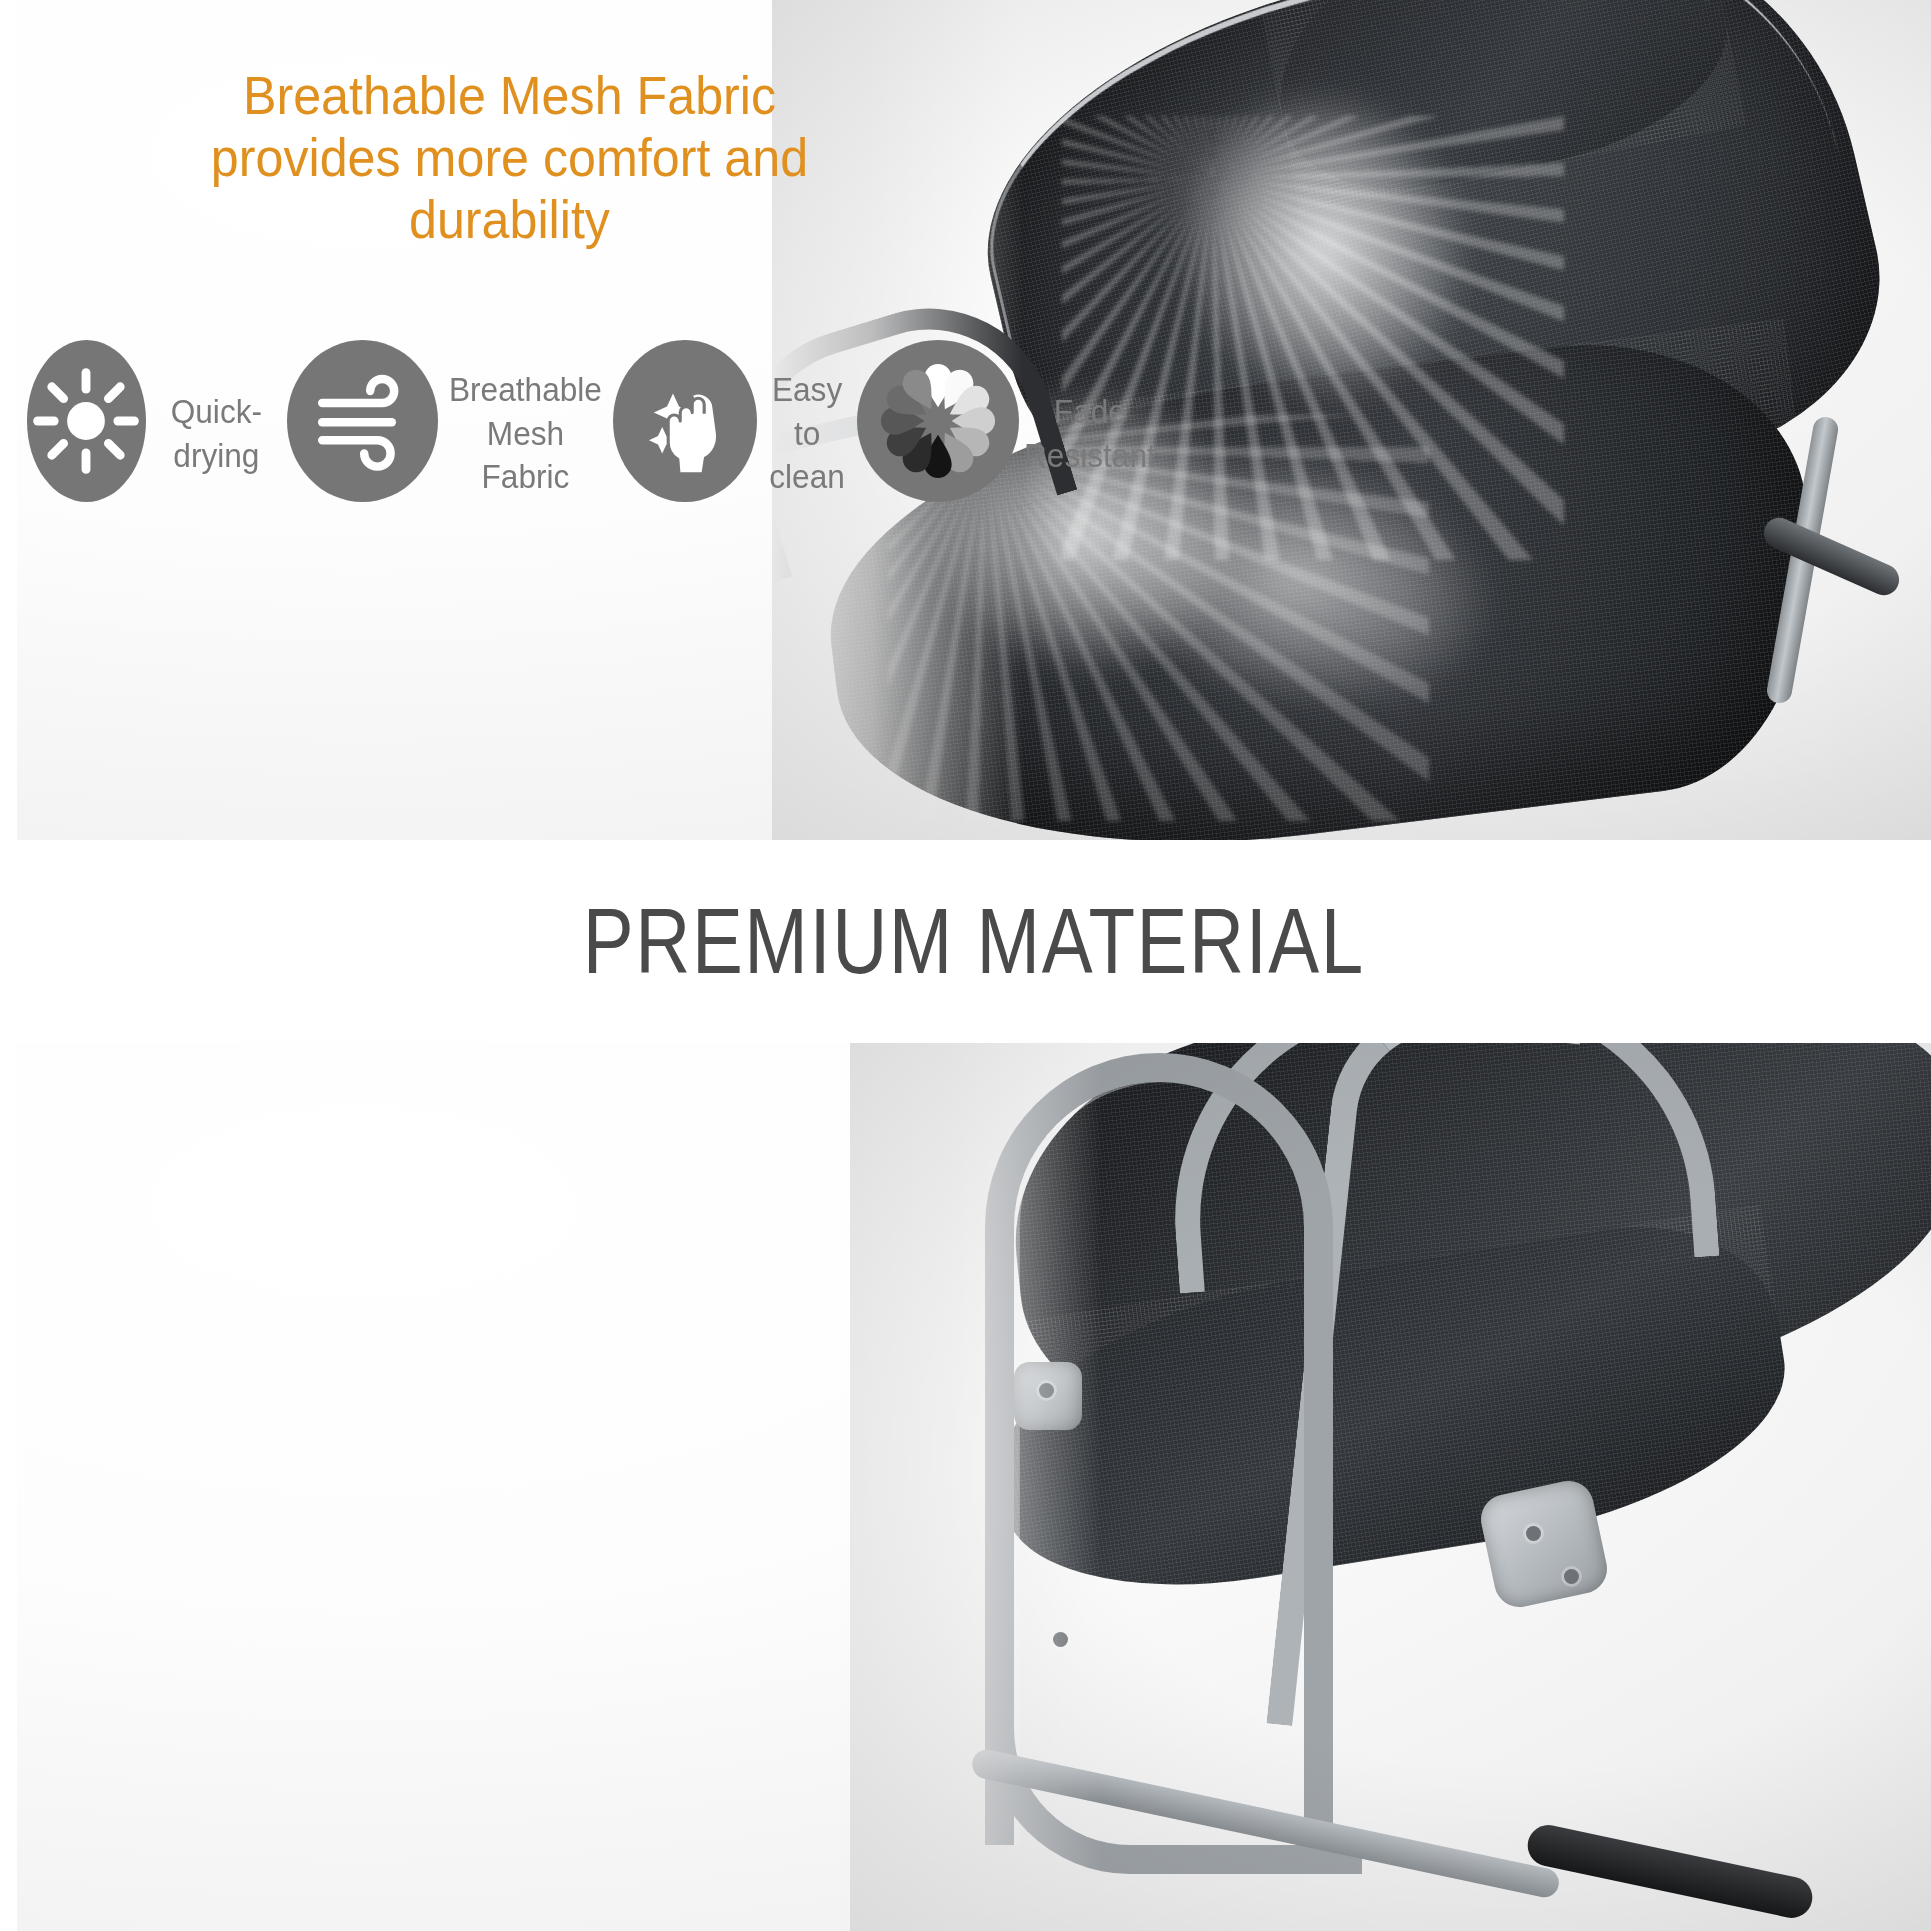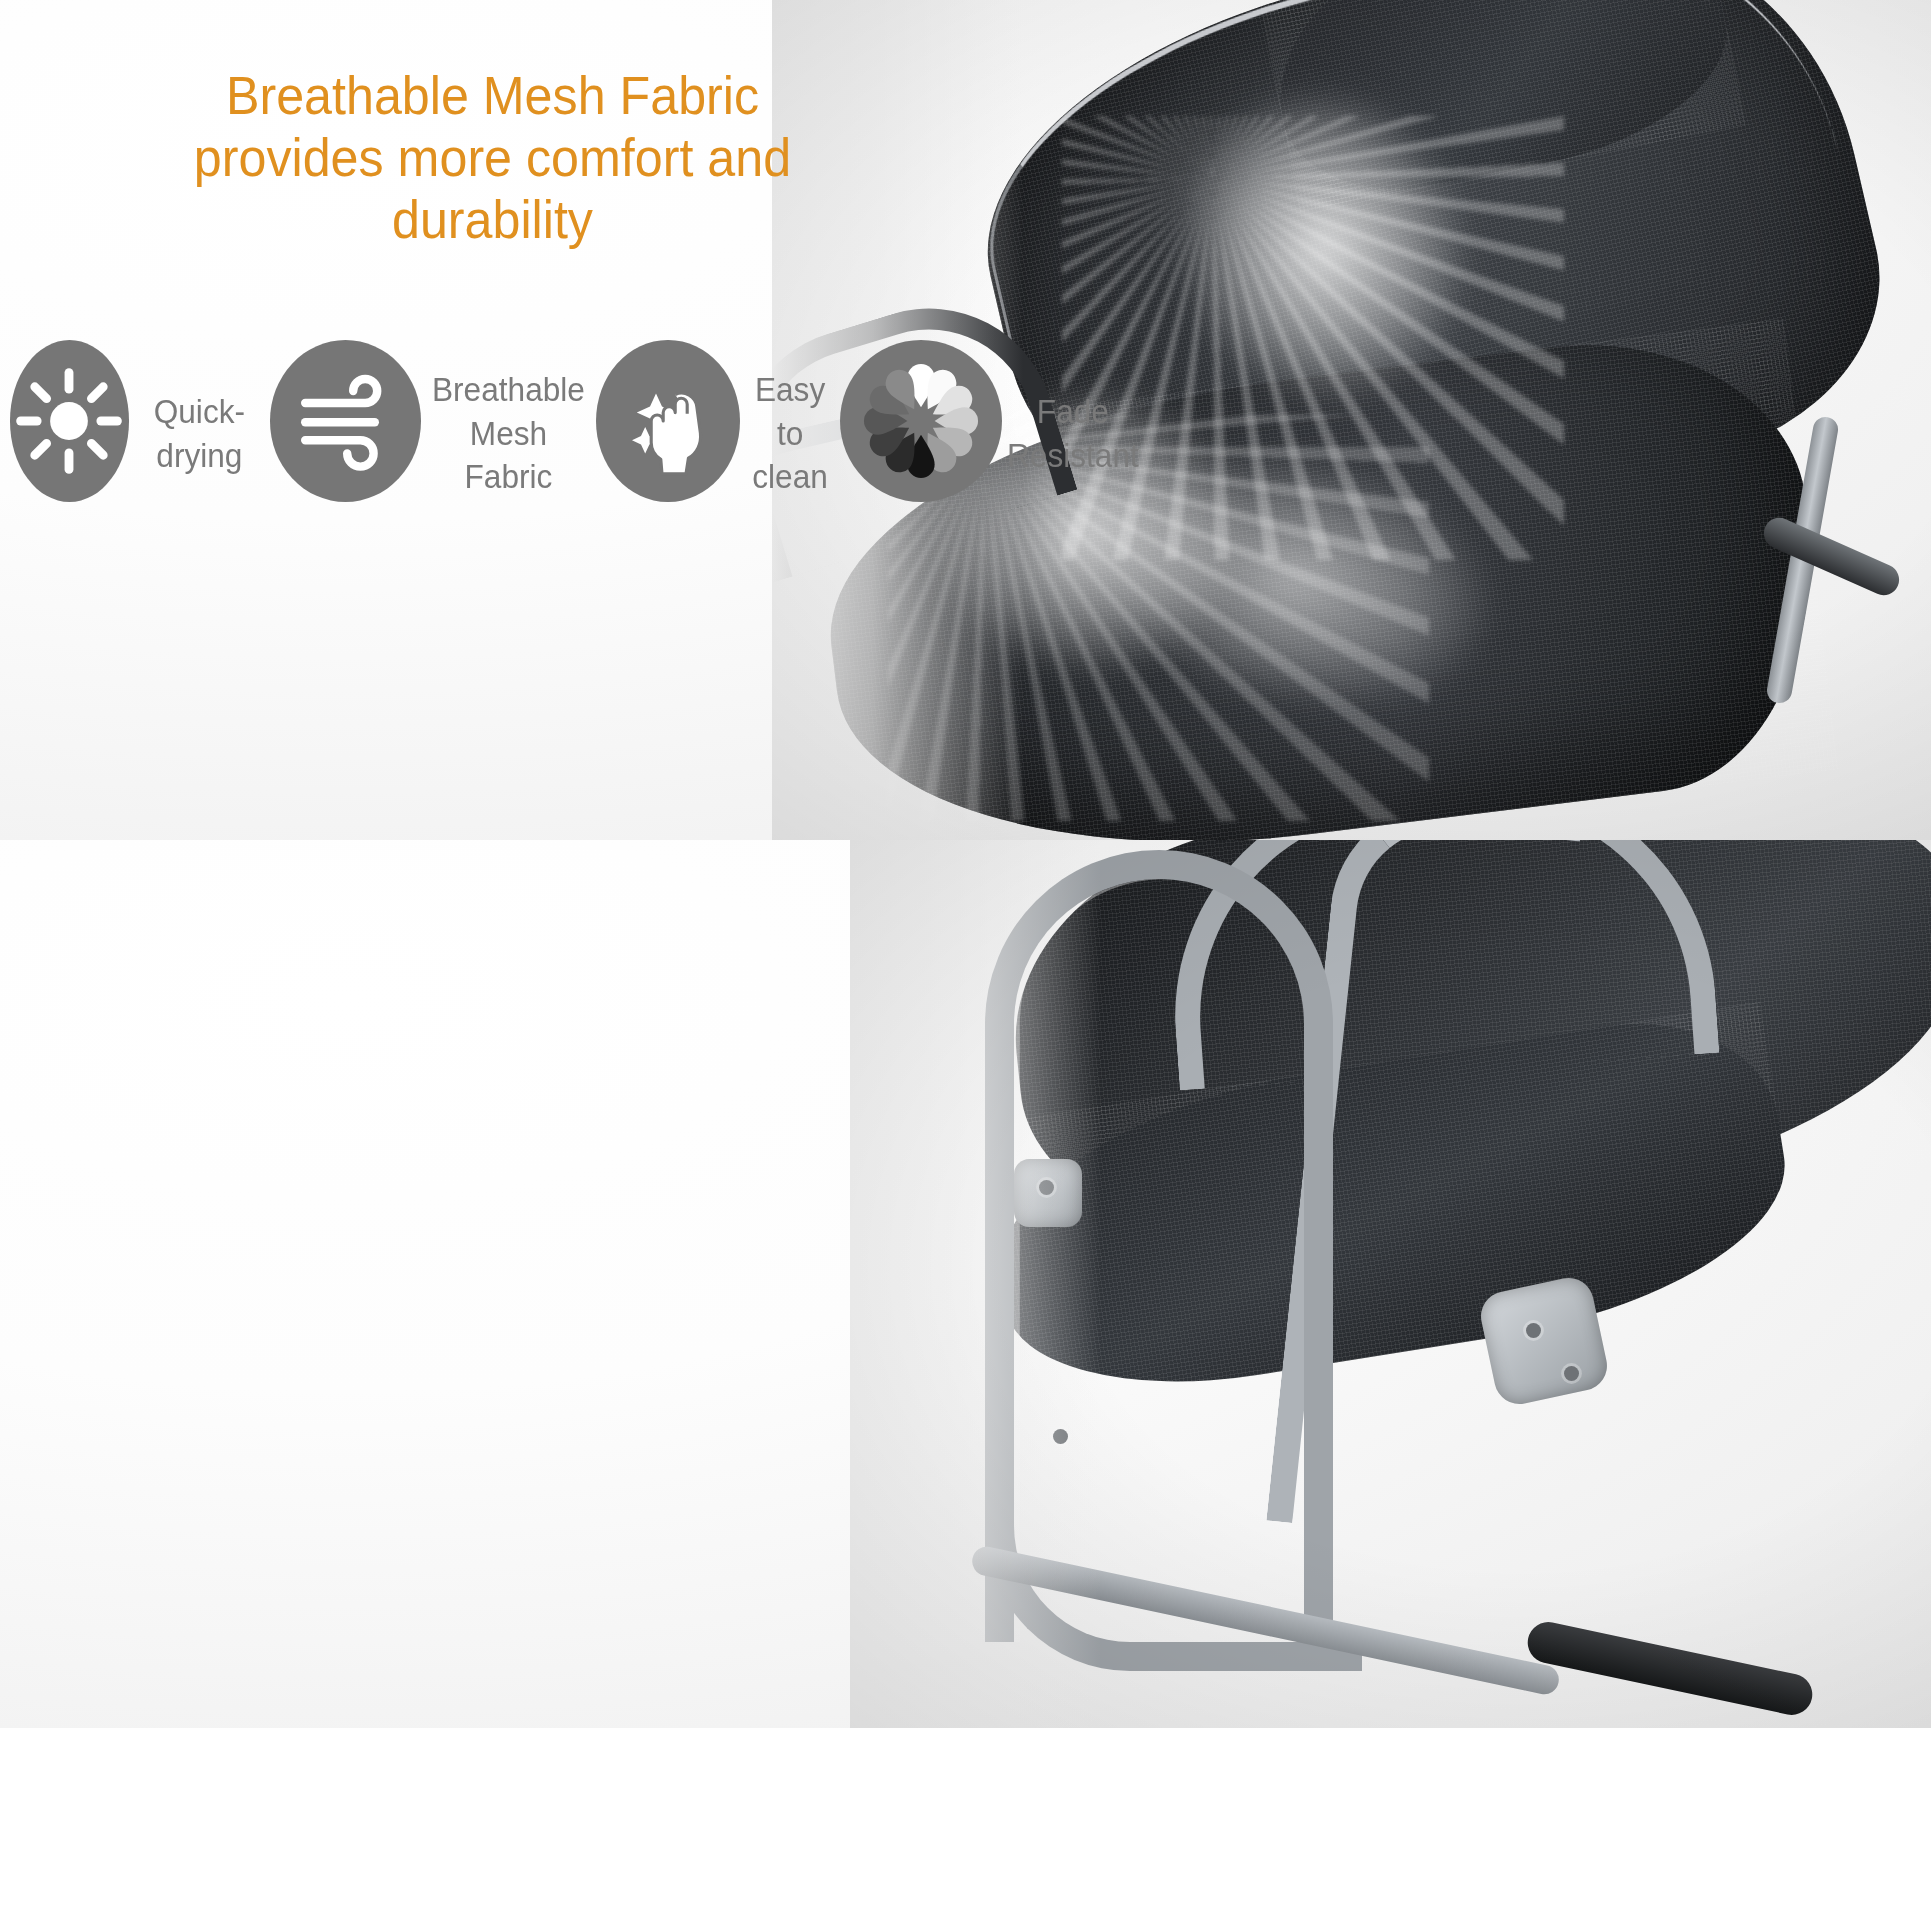--- a/index.html
+++ b/index.html
@@ -6,21 +6,21 @@
   html, body { width:1931px; height:1931px; }
   body {
     font-family:"Liberation Sans", sans-serif;
     background:#ffffff;
     overflow:hidden;
     position:relative;
   }
 
   .infographic {
     position:absolute; inset:0;
-    display:flex; flex-direction:column;
+    display:flex; flex-direction:column;margin-left:17px;
   }
 
   
   .panel {
     position:relative;
     overflow:hidden;
     background:
       radial-gradient(ellipse at 18% 18%, #ffffff 0%, #fdfdfd 38%, #f2f2f2 76%, #ebebeb 100%);
   }
   .panel-top    { height:840px; }
@@ -430,20 +430,23 @@
             </g>
           </svg>
         </div>
         <div class="feature-label">Fade
 Resistant</div>
       </div>
 
     </div>
   </section>
 
+  <section class="banner">
+    <h1 class="banner-title">PREMIUM MATERIAL</h1>
+  </section>
 
   <section class="panel panel-bottom">
 
     <div class="photo photo-bottom">
       <div class="bf-seat">
           <div class="mesh"></div>
         </div>
       <div class="bf-seat-lip">
           <div class="mesh"></div>
         </div>

